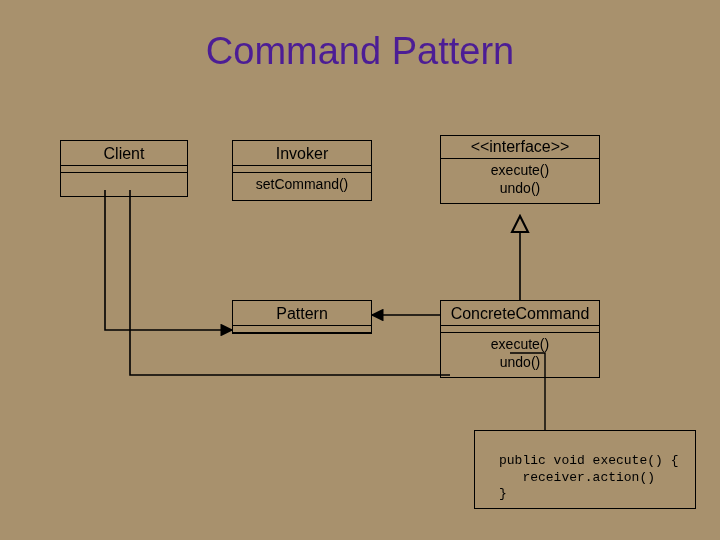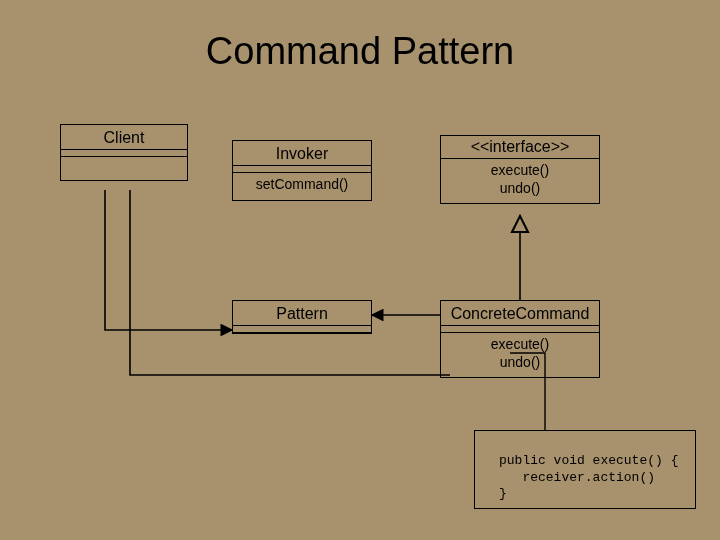--- a/index.html
+++ b/index.html
@@ -12,21 +12,21 @@
     position: relative;
     overflow: hidden;
   }
   .title {
     position: absolute;
     top: 30px;
     left: 0;
     width: 100%;
     text-align: center;
     font-size: 38px;
-    color: #000000;
+    color: #4c1d95;
   }
   .uml-box {
     position: absolute;
     background: #a8916d;
     border: 1.5px solid #000;
     box-sizing: border-box;
   }
   .uml-title {
     text-align: center;
     font-size: 16px;
@@ -60,21 +60,21 @@
     left: 0; top: 0;
     width: 720px; height: 540px;
     pointer-events: none;
   }
 </style>
 </head>
 <body>
 
 <div class="title">Command Pattern</div>
 
-<div class="uml-box" style="left:60px; top:124px; width:128px;">
+<div class="uml-box" style="left:60px; top:140px; width:128px;">
   <div class="uml-title">Client</div>
   <div class="uml-empty"></div>
   <div class="uml-body" style="height:14px;"></div>
 </div>
 
 <div class="uml-box" style="left:232px; top:140px; width:140px;">
   <div class="uml-title">Invoker</div>
   <div class="uml-empty"></div>
   <div class="uml-body">setCommand()</div>
 </div>

